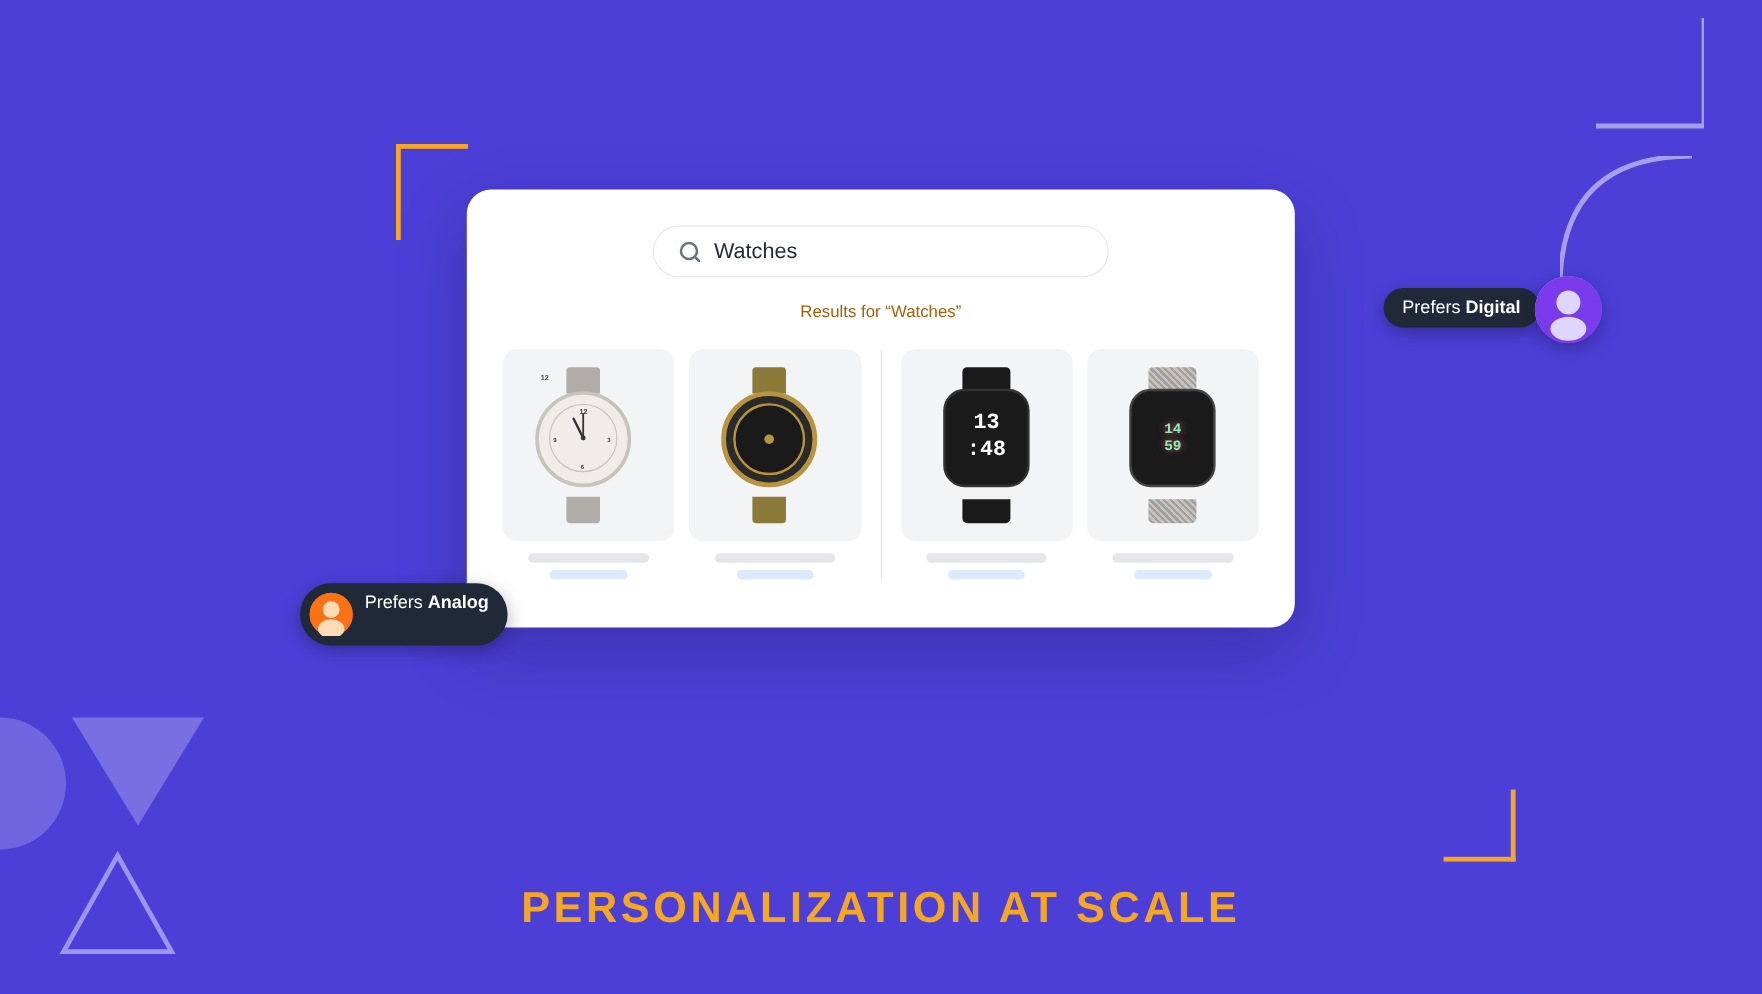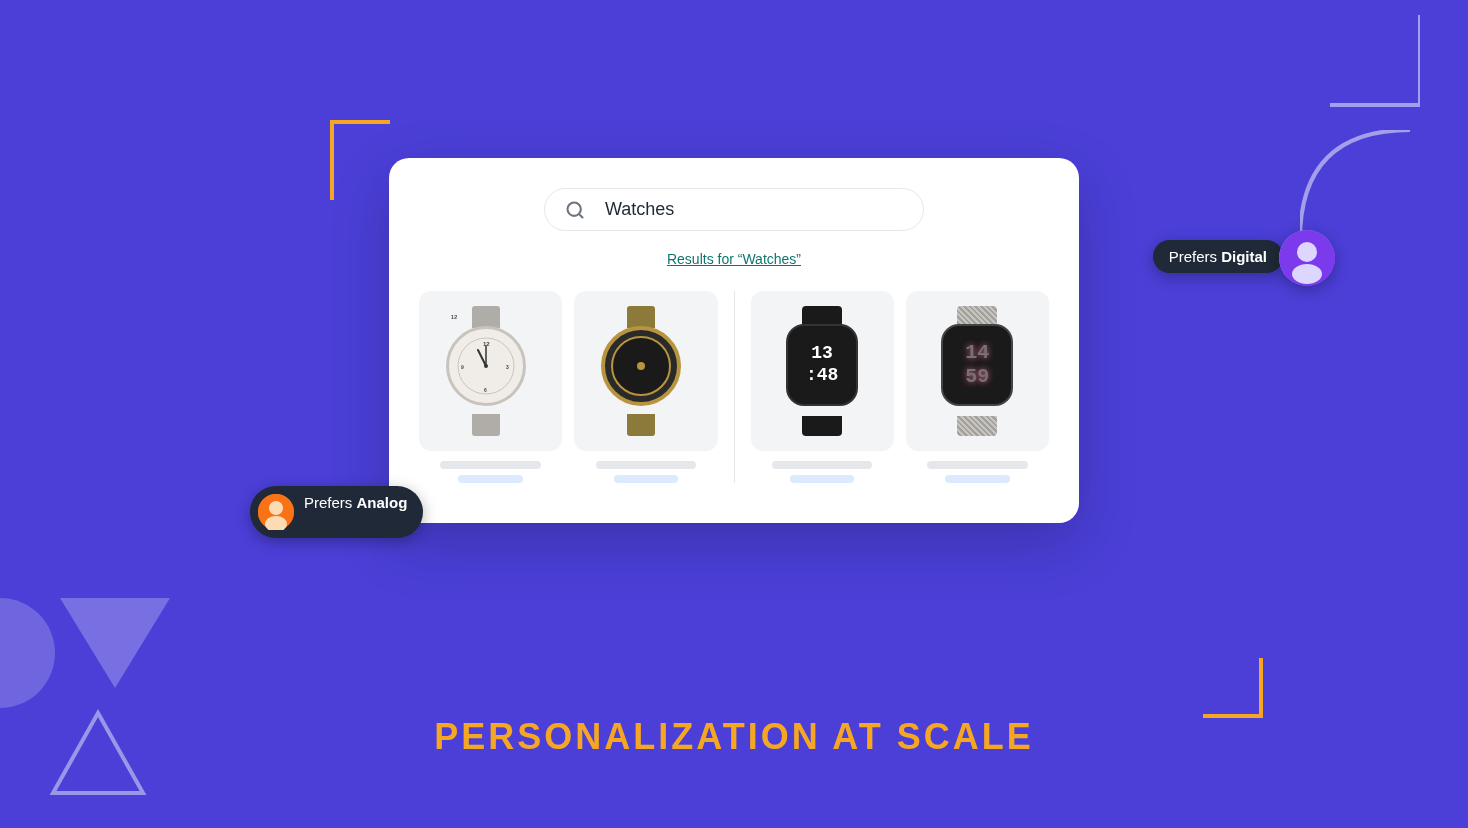--- a/index.html
+++ b/index.html
@@ -77,40 +77,39 @@
     
     .search-bar {
       display: flex;
       align-items: center;
       background: white;
       border: 1.5px solid #E5E7EB;
       border-radius: 50px;
       padding: 10px 20px;
       margin: 0 auto 20px;
       max-width: 380px;
-      gap: 20px;
+      gap: 10px;
     }
 
     .search-icon-svg {
       flex-shrink: 0;
       color: #6B7280;
     }
 
     .search-text {
       font-size: 18px;
       color: #1F2937;
       font-weight: 400;
     }
 
     .results-label {
       text-align: center;
-      color: #0f766e;
+      color: #a16207;
       font-size: 14px;
       margin-bottom: 24px;
-      text-decoration: underline;
     }
 
     
     .products-container {
       display: flex;
       gap: 0;
     }
 
     .products-left {
       display: flex;
@@ -341,22 +340,22 @@
         #C8C4BC 2px,
         #A0A0A0 2px,
         #A0A0A0 4px
       );
       position: absolute;
       bottom: 0;
       left: 20px;
       border-radius: 0 0 4px 4px;
     }
     .watch-digital-2 .time-display {
-      color: #737373;
-      font-size: 20px;
+      color: #86efac;
+      font-size: 12px;
       font-weight: 700;
       text-align: center;
       line-height: 1.2;
       font-family: 'Courier New', monospace;
       text-shadow: 0 0 6px rgba(255,107,158,0.8);
     }
 
     .product-title-bar {
       width: 70%;
       height: 8px;
@@ -436,21 +435,21 @@
       white-space: nowrap;
     }
 
     .badge-text strong {
       font-weight: 700;
     }
 
     
     .headline {
       position: absolute;
-      bottom: 70px;
+      bottom: 51px;
       left: 50%;
       transform: translateX(-50%);
       text-align: center;
       color: #F5A623;
       font-size: 36px;
       font-weight: 800;
       letter-spacing: 3px;
       white-space: nowrap;
     }
 

